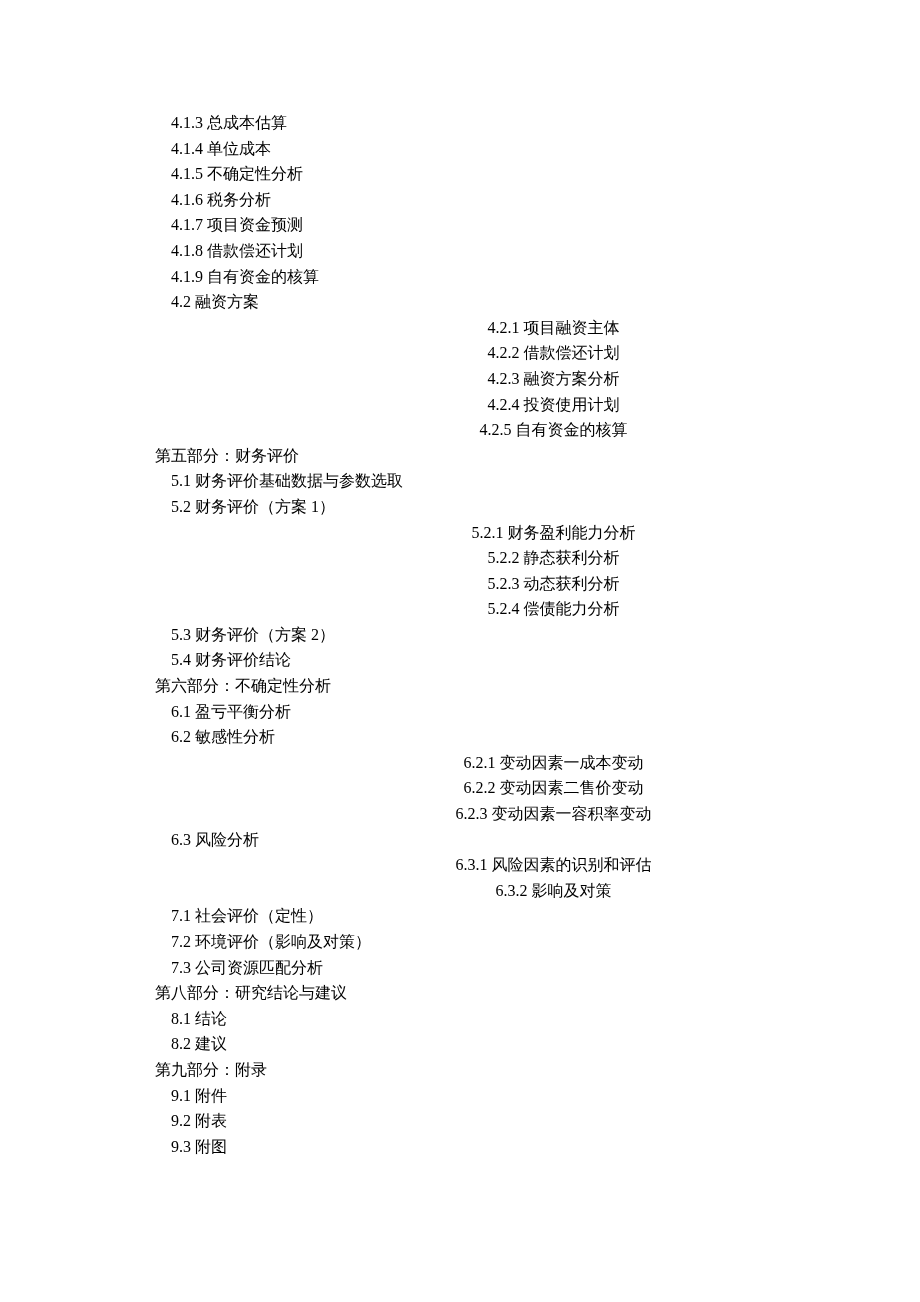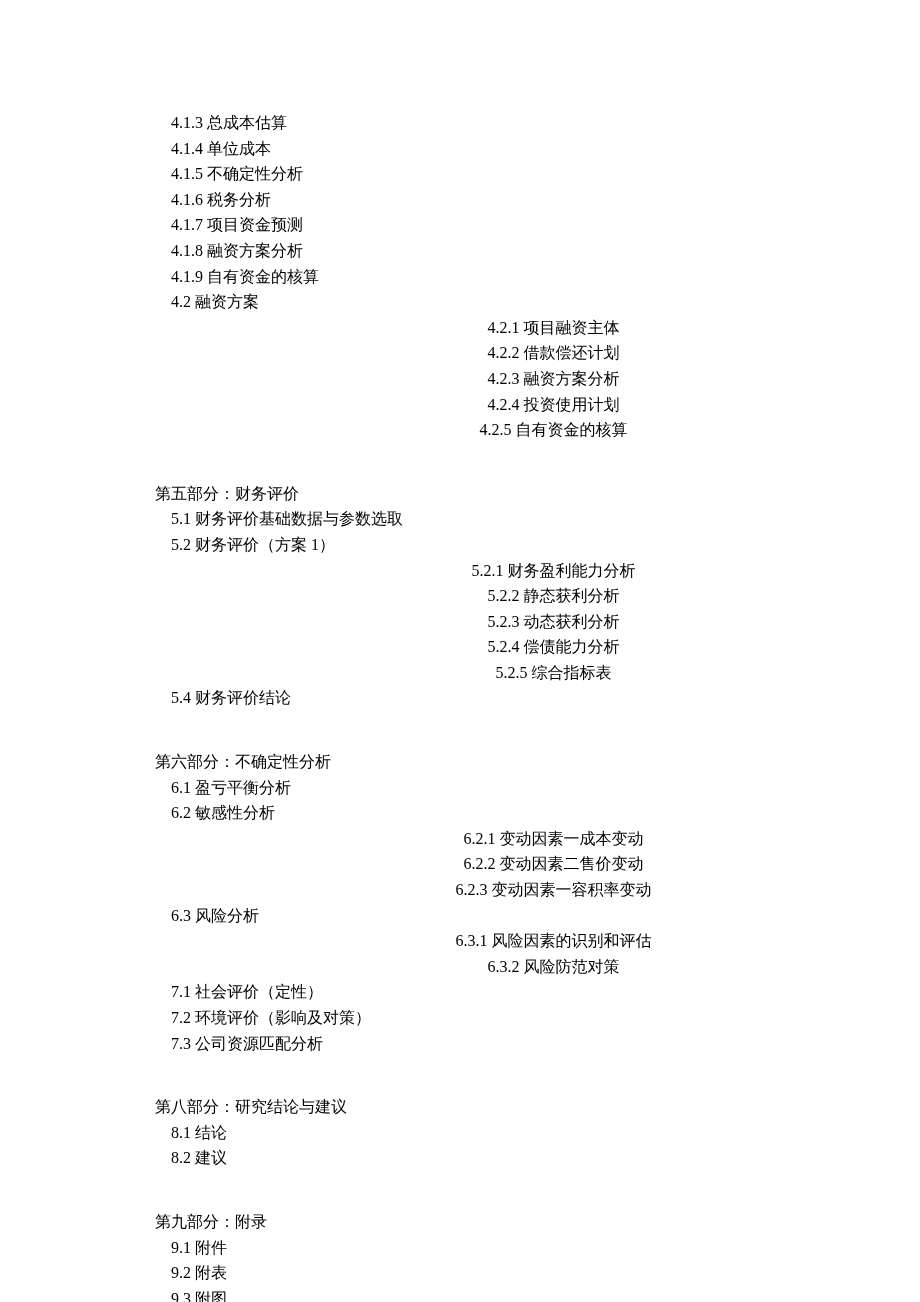--- a/index.html
+++ b/index.html
@@ -14,65 +14,64 @@
       color: #000000;
       line-height: 1.6;
       padding: 110px 0 0 155px;
       width: 920px;
     }
     .toc-line {
       white-space: pre;
     }
     .level-0 {
       padding-left: 0;
-      margin-top: 38px;
     }
     .level-1 {
       padding-left: 16px;
     }
     .level-2 {
       padding-left: 32px;
       text-align: center;
     }
   </style>
 </head>
 <body>
 
 <div id="toc-container">
     <div class="toc-line level-1">4.1.3 总成本估算</div>
     <div class="toc-line level-1">4.1.4 单位成本</div>
     <div class="toc-line level-1">4.1.5 不确定性分析</div>
     <div class="toc-line level-1">4.1.6 税务分析</div>
     <div class="toc-line level-1">4.1.7 项目资金预测</div>
-    <div class="toc-line level-1">4.1.8 融资方案分析</div>
+    <div class="toc-line level-1">4.1.8 借款偿还计划</div>
     <div class="toc-line level-1">4.1.9 自有资金的核算</div>
     <div class="toc-line level-1">4.2 融资方案</div>
     <div class="toc-line level-2">4.2.1 项目融资主体</div>
     <div class="toc-line level-2">4.2.2 借款偿还计划</div>
     <div class="toc-line level-2">4.2.3 融资方案分析</div>
     <div class="toc-line level-2">4.2.4 投资使用计划</div>
     <div class="toc-line level-2">4.2.5 自有资金的核算</div>
     <div class="toc-line level-0">第五部分：财务评价</div>
     <div class="toc-line level-1">5.1 财务评价基础数据与参数选取</div>
     <div class="toc-line level-1">5.2 财务评价（方案 1）</div>
     <div class="toc-line level-2">5.2.1 财务盈利能力分析</div>
     <div class="toc-line level-2">5.2.2 静态获利分析</div>
     <div class="toc-line level-2">5.2.3 动态获利分析</div>
     <div class="toc-line level-2">5.2.4 偿债能力分析</div>
-    <div class="toc-line level-2">5.2.5 综合指标表</div>
+    <div class="toc-line level-1">5.3 财务评价（方案 2）</div>
     <div class="toc-line level-1">5.4 财务评价结论</div>
     <div class="toc-line level-0">第六部分：不确定性分析</div>
     <div class="toc-line level-1">6.1 盈亏平衡分析</div>
     <div class="toc-line level-1">6.2 敏感性分析</div>
     <div class="toc-line level-2">6.2.1 变动因素一成本变动</div>
     <div class="toc-line level-2">6.2.2 变动因素二售价变动</div>
     <div class="toc-line level-2">6.2.3 变动因素一容积率变动</div>
     <div class="toc-line level-1">6.3 风险分析</div>
     <div class="toc-line level-2">6.3.1 风险因素的识别和评估</div>
-    <div class="toc-line level-2">6.3.2 风险防范对策</div>
+    <div class="toc-line level-2">6.3.2 影响及对策</div>
     <div class="toc-line level-1">7.1 社会评价（定性）</div>
     <div class="toc-line level-1">7.2 环境评价（影响及对策）</div>
     <div class="toc-line level-1">7.3 公司资源匹配分析</div>
     <div class="toc-line level-0">第八部分：研究结论与建议</div>
     <div class="toc-line level-1">8.1 结论</div>
     <div class="toc-line level-1">8.2 建议</div>
     <div class="toc-line level-0">第九部分：附录</div>
     <div class="toc-line level-1">9.1 附件</div>
     <div class="toc-line level-1">9.2 附表</div>
     <div class="toc-line level-1">9.3 附图</div>

